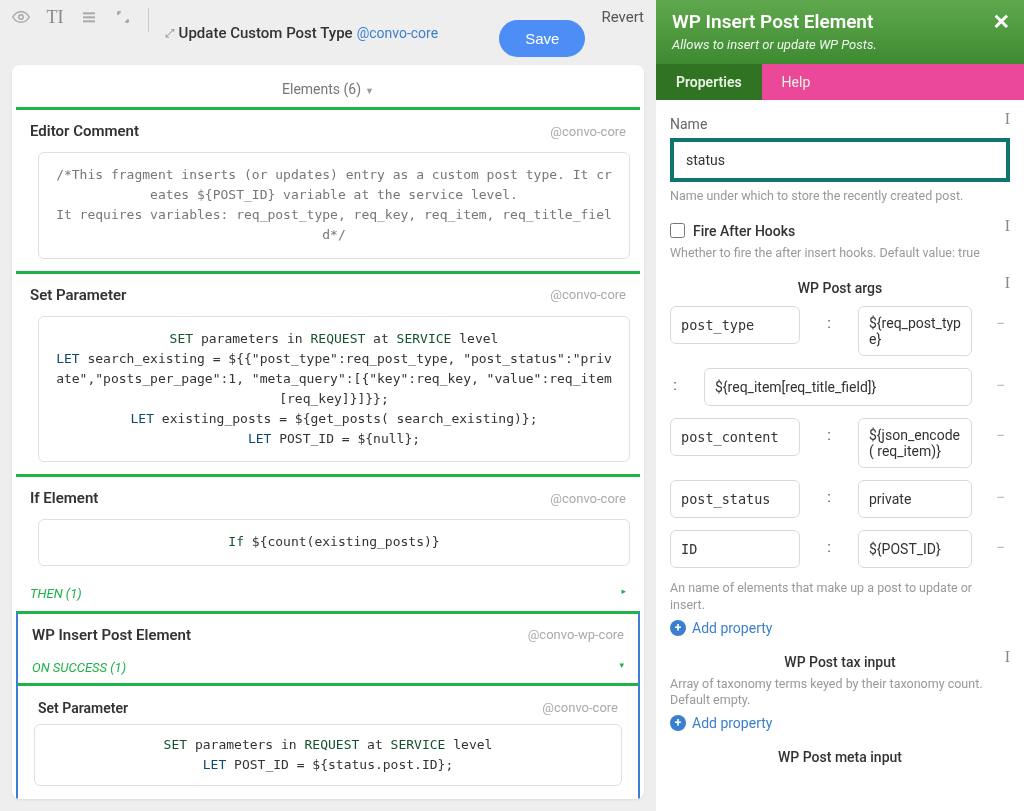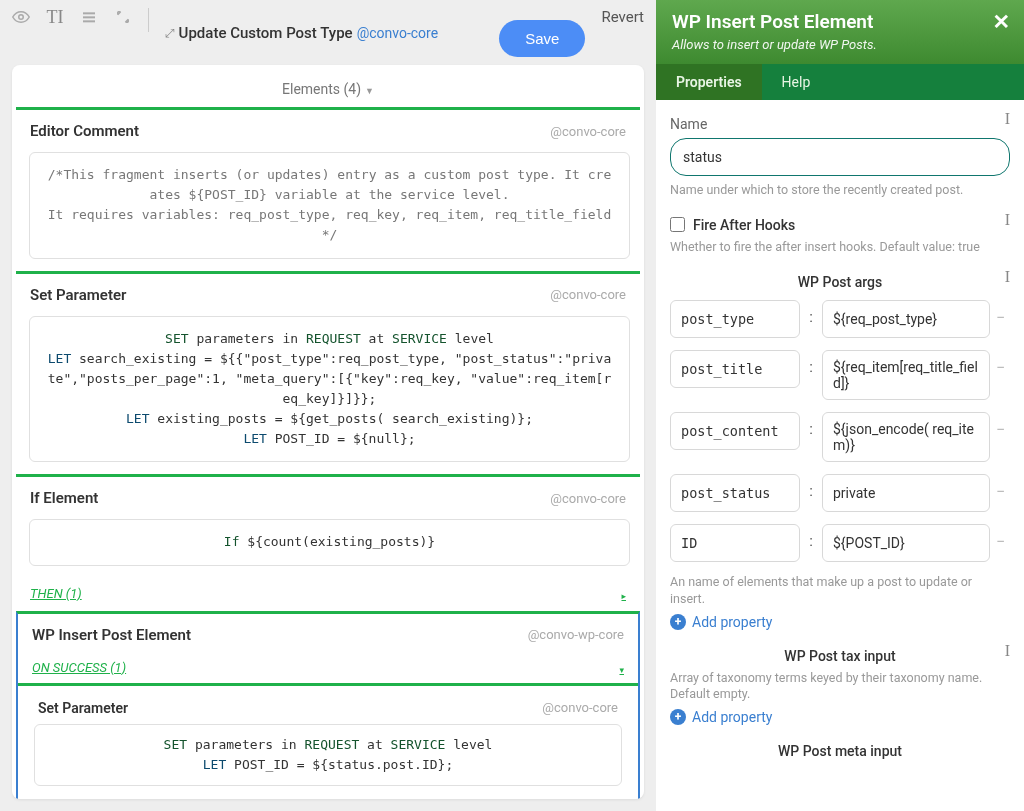--- a/index.html
+++ b/index.html
@@ -22,55 +22,55 @@
 .main-card { margin: 0 12px 12px 12px; background: #fff; border-radius: 8px; box-shadow: 0 1px 3px rgba(0,0,0,0.08); padding:4px; overflow-y: auto; flex: 1; }
 .elements-header { text-align: center; padding: 12px 0 10px 0; color: #777; font-size: 14px; }
 .elements-header .dd-tri { font-size: 9px; margin-left: 4px; color: #999; }
 
 .element-block { border-top: 3px solid #1fb14a; margin-bottom: 2px; }
 .element-block.selected { border: 2px solid #3a7fd0; border-top: 3px solid #1fb14a; }
 .block-header { display: flex; justify-content: space-between; align-items: center; padding: 12px 14px 8px 14px; }
 .block-title { font-weight: 600; font-size: 15px; color: #333; }
 .block-handle { color: #aaa; font-size: 13px; }
 
-.code-box { margin: 4px 10px 12px 13px; border: 1px solid #e0e0e0; border-radius: 6px; padding: 12px 14px; font-family: Consolas, Monaco, monospace; font-size: 13px; line-height: 1.55; text-align: center; color: #333; word-break: break-all; white-space: normal; }
+.code-box { margin: 4px 10px 12px 22px; border: 1px solid #e0e0e0; border-radius: 6px; padding: 12px 14px; font-family: Consolas, Monaco, monospace; font-size: 13px; line-height: 1.55; text-align: center; color: #333; word-break: break-all; white-space: normal; }
 .code-box.comment { color: #777; }
 .kw-pink { color: #14532d; font-weight: 500; }
 .kw-teal { color: #0c4a6e; font-weight: 500; }
 
-.sub-branch { padding: 8px 14px; font-style: italic; color: #1fb14a; font-size: 13px; display: flex; justify-content: space-between; align-items: flex-end; text-decoration: underline; }
+.sub-branch { padding: 8px 14px; font-style: italic; color: #1fb14a; font-size: 13px; display: flex; justify-content: space-between; align-items: flex-start; }
 .sub-branch .tri { font-style: normal; font-size: 9px; color: #1fb14a; }
 .sub-divider { height: 3px; background: #1fb14a; margin: 0; }
 
 .inner-element { margin: 6px 10px 8px 10px; }
 .inner-element .block-header { padding: 8px 10px 4px 10px; }
 .inner-element .block-title { font-size: 14px; }
 .inner-element .code-box { margin: 4px 6px 8px 6px; padding: 10px 12px; font-size: 13px; }
 
 
 .rp-header { background: #4a9a3a; background: linear-gradient(#5fa84e,#3e8a30); color: #fff; padding: 10px 16px 12px 16px; position: relative; }
 .rp-title { font-size: 19px; font-weight: 600; margin-bottom: 4px; }
 .rp-subtitle { font-size: 13px; font-style: italic; opacity: 0.92; }
 .rp-close { position: absolute; right: 14px; top: 10px; font-size: 21px; font-weight: bold; cursor: pointer; }
 
-.rp-tabs { background: #15803d; display: flex; }
+.rp-tabs { background: #ec4899; display: flex; }
 .rp-tab { padding: 10px 20px; color: #e8f5e4; font-size: 14px; cursor: pointer; }
 .rp-tab.active { background: #2f7323; font-weight: 600; }
 
 .rp-body { padding: 16px 14px 40px 14px; flex: 1; overflow-y: auto; }
 .prop-section { margin-bottom: 18px; position: relative; }
 .prop-label { color: #666; font-size: 14px; margin-bottom: 6px; }
 .prop-label.strong { color: #333; font-weight: 500; text-align: center; }
-.prop-input { width: 100%; border: 1px solid #0f766e; border-radius: 16px; padding: 10px 12px; font-size: 14px; color: #333; font-family: inherit; }
+.prop-input { width: 100%; border: 4px solid #0f766e; border-radius: 0; padding: 10px 12px; font-size: 14px; color: #333; font-family: inherit; }
 .prop-help { color: #999; font-size: 12.5px; margin-top: 6px; line-height: 1.35; }
 .cursor-icon { position: absolute; right: 0; top: -6px; color: #888; font-family: serif; font-size: 16px; }
 .checkbox-row { display: flex; align-items: center; gap: 8px; }
 .checkbox-row input[type=checkbox] { width: 15px; height: 15px; }
 
-.kv-row { display: flex; align-items: flex-start; gap: 6px; margin-bottom: 12px; }
+.kv-row { display: flex; align-items: flex-start; gap: 24px; margin-bottom: 12px; }
 .kv-key { flex: 0 0 130px; border: 1px solid #d8d8d8; border-radius: 6px; padding: 8px 10px; font-family: Consolas, Monaco, monospace; font-size: 13.5px; min-height:38px; display:flex; align-items:center; }
 .kv-colon { flex: 0 0 10px; text-align: center; font-size: 15px; color: #555; padding-top: 8px; }
 .kv-val { flex: 1; border: 1px solid #d8d8d8; border-radius: 6px; padding: 8px 10px; font-size: 14px; min-height: 38px; display:flex; align-items:center; word-break: break-all; }
 .kv-remove { flex: 0 0 14px; color: #bbb; font-size: 16px; padding-top: 8px; cursor: pointer; }
 
 .add-prop { display: inline-flex; align-items: center; gap: 6px; color: #3a7fd0; font-size: 14px; cursor: pointer; }
 .add-prop .plus-circ { width: 16px; height: 16px; border-radius: 50%; background: #3a7fd0; color: #fff; display: inline-flex; align-items: center; justify-content: center; font-size: 12px; font-weight: bold; line-height: 1; }
 </style>
 </head>
 <body>
@@ -101,21 +101,21 @@
       <span class="expand-icon">⤢</span>
       <span class="bc-text">Update Custom Post Type</span>
       <span class="bc-handle">@convo-core</span>
     </div>
     <button class="save-btn">Save</button>
     <span class="revert-link">Revert</span>
   </div>
 
   <div class="main-card">
     <div class="elements-header">
-      <span>Elements (4)</span><span class="dd-tri">▼</span>
+      <span>Elements (6)</span><span class="dd-tri">▼</span>
     </div>
 
     <div class="element-block">
       <div class="block-header">
         <span class="block-title">Editor Comment</span>
         <span class="block-handle">@convo-core</span>
       </div>
       <div class="code-box comment">
         /*This fragment inserts (or updates) entry as a custom post type. It creates ${POST_ID} variable at the service level.<br>
         It requires variables: req_post_type, req_key, req_item, req_title_field*/
@@ -210,21 +210,20 @@
       <span class="cursor-icon">I</span>
       <div class="prop-label strong">WP Post args</div>
       <div id="args-container" style="margin-top:10px">
           <div class="kv-row">
             <div class="kv-key">post_type</div>
             <div class="kv-colon">:</div>
             <div class="kv-val">${req_post_type}</div>
             <div class="kv-remove">−</div>
           </div>
           <div class="kv-row">
-            <div class="kv-key">post_title</div>
             <div class="kv-colon">:</div>
             <div class="kv-val">${req_item[req_title_field]}</div>
             <div class="kv-remove">−</div>
           </div>
           <div class="kv-row">
             <div class="kv-key">post_content</div>
             <div class="kv-colon">:</div>
             <div class="kv-val">${json_encode( req_item)}</div>
             <div class="kv-remove">−</div>
           </div>
@@ -244,21 +243,21 @@
       <div class="prop-help">An name of elements that make up a post to update or insert.</div>
       <div class="add-prop" style="margin-top:6px">
         <span class="plus-circ">+</span>
         <span>Add property</span>
       </div>
     </div>
 
     <div class="prop-section">
       <span class="cursor-icon">I</span>
       <div class="prop-label strong">WP Post tax input</div>
-      <div class="prop-help">Array of taxonomy terms keyed by their taxonomy name. Default empty.</div>
+      <div class="prop-help">Array of taxonomy terms keyed by their taxonomy count. Default empty.</div>
       <div class="add-prop" style="margin-top:6px">
         <span class="plus-circ">+</span>
         <span>Add property</span>
       </div>
     </div>
 
     <div class="prop-section">
       <div class="prop-label strong">WP Post meta input</div>
     </div>
 

